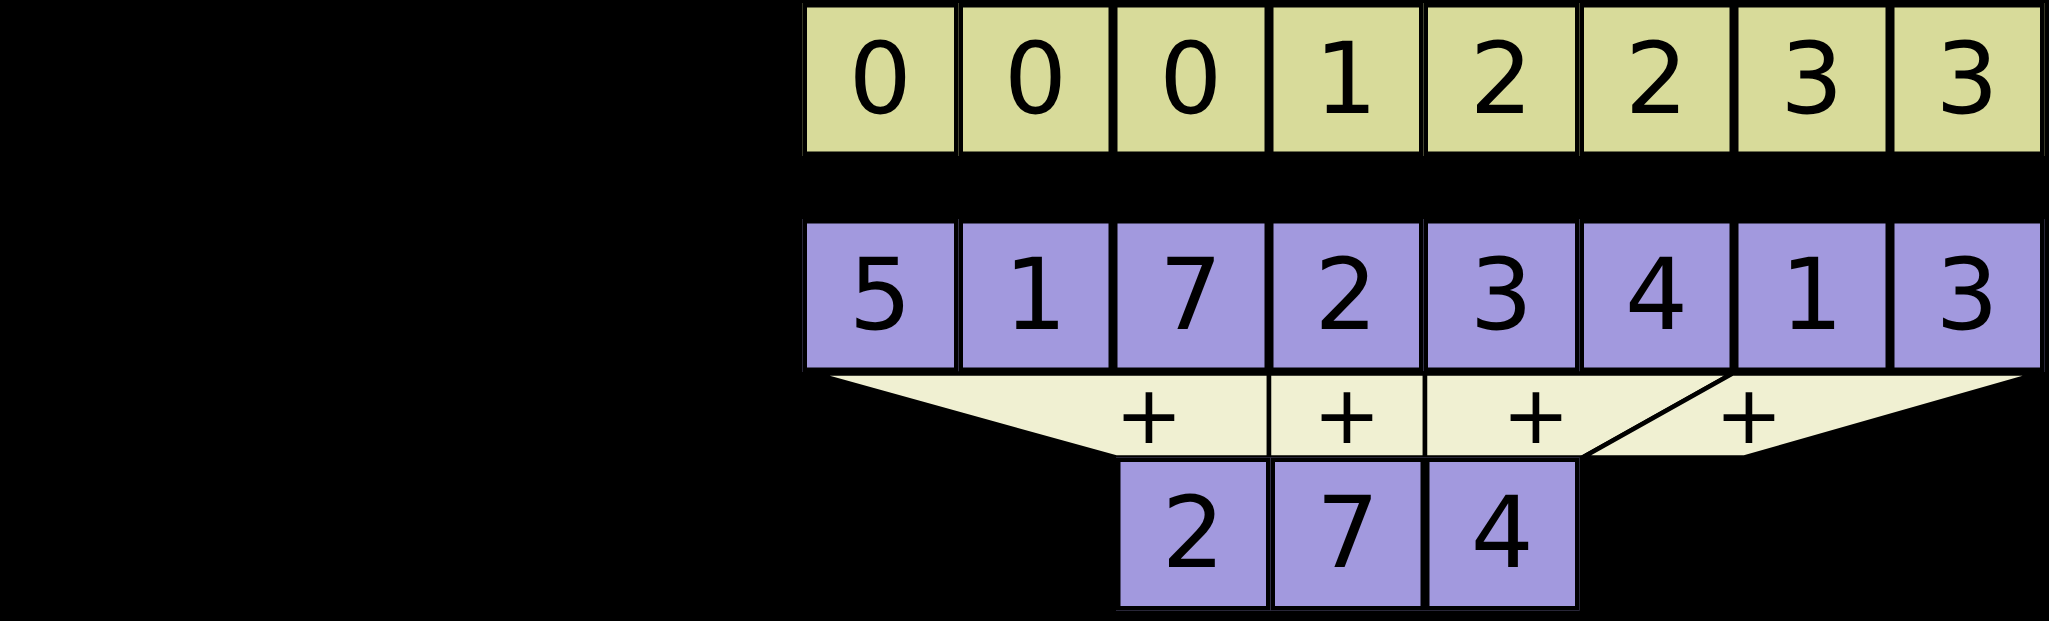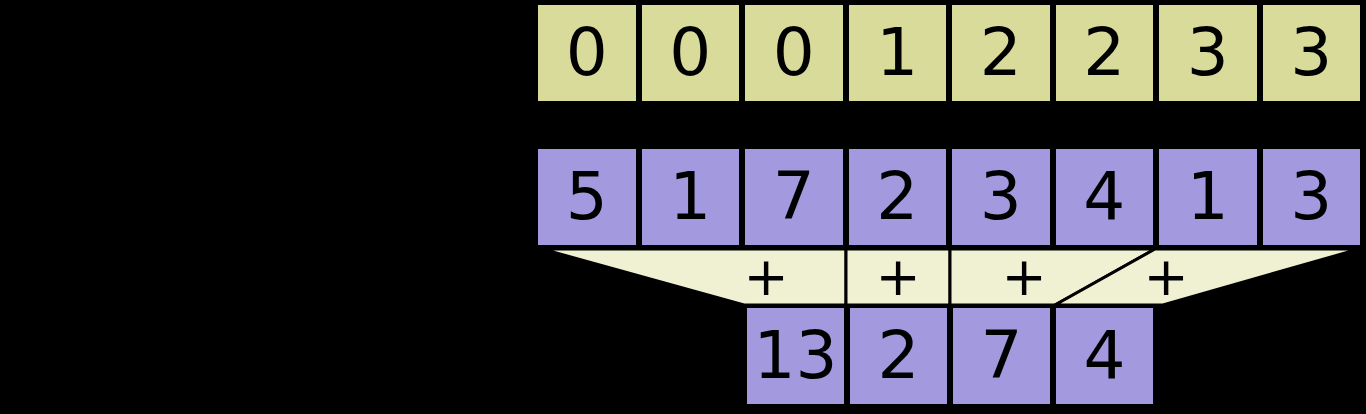--- a/index.html
+++ b/index.html
@@ -104,19 +104,18 @@
     <polygon points="950,249 1155,249 1055,305 950,305"></polygon>
     <polygon points="1155,249 1359,249 1163,305 1055,305"></polygon>
   </svg>
 
   <div class="plus plus-1">+</div>
   <div class="plus plus-2">+</div>
   <div class="plus plus-3">+</div>
   <div class="plus plus-4">+</div>
 
   <div class="row results-row">
-    <div class="cell">13</div>
     <div class="cell">2</div>
     <div class="cell">7</div>
     <div class="cell">4</div>
   </div>
 
 </div>
 
 </body></html>

